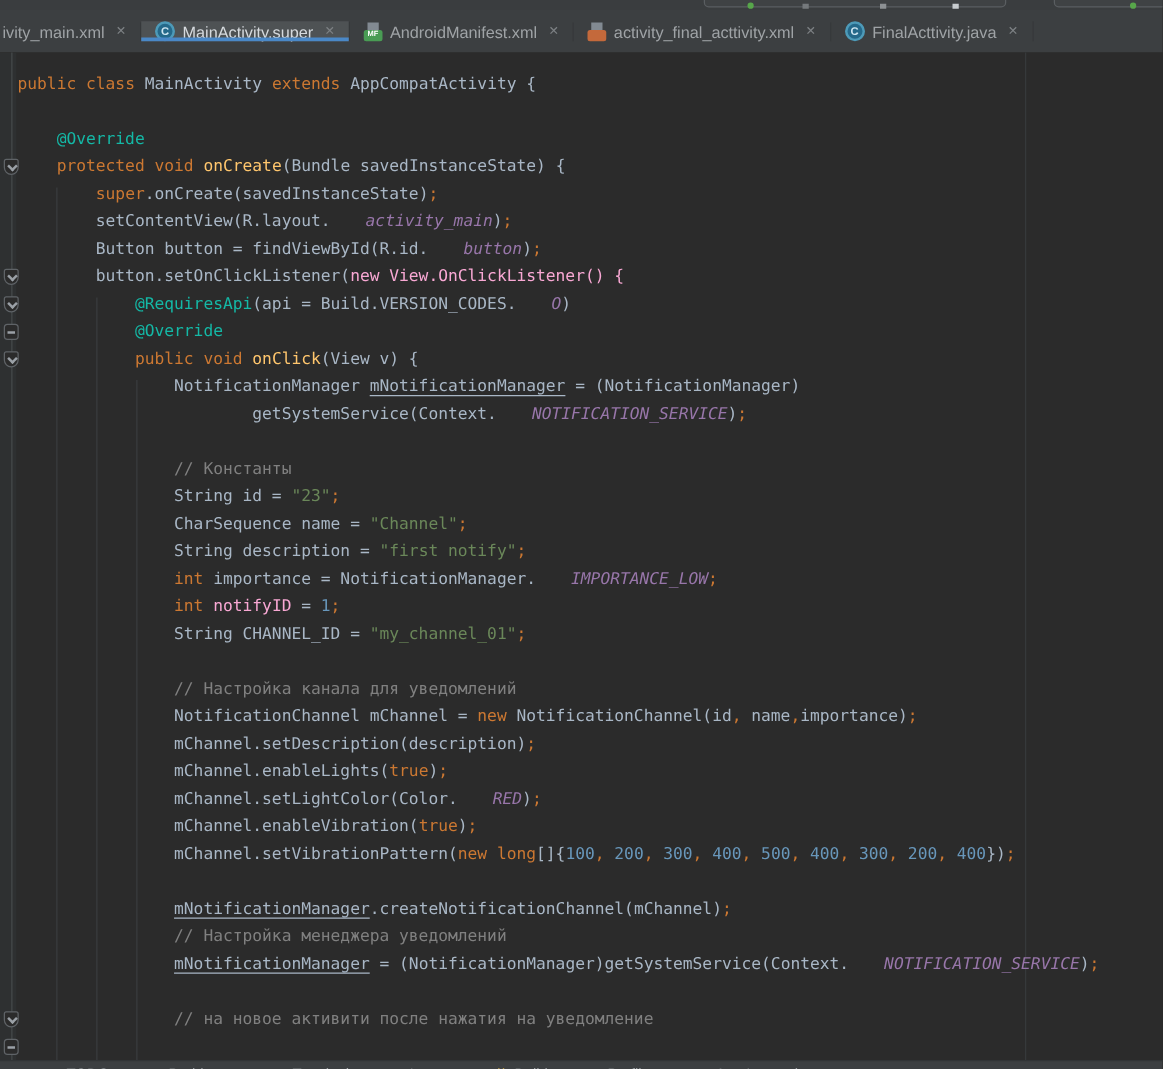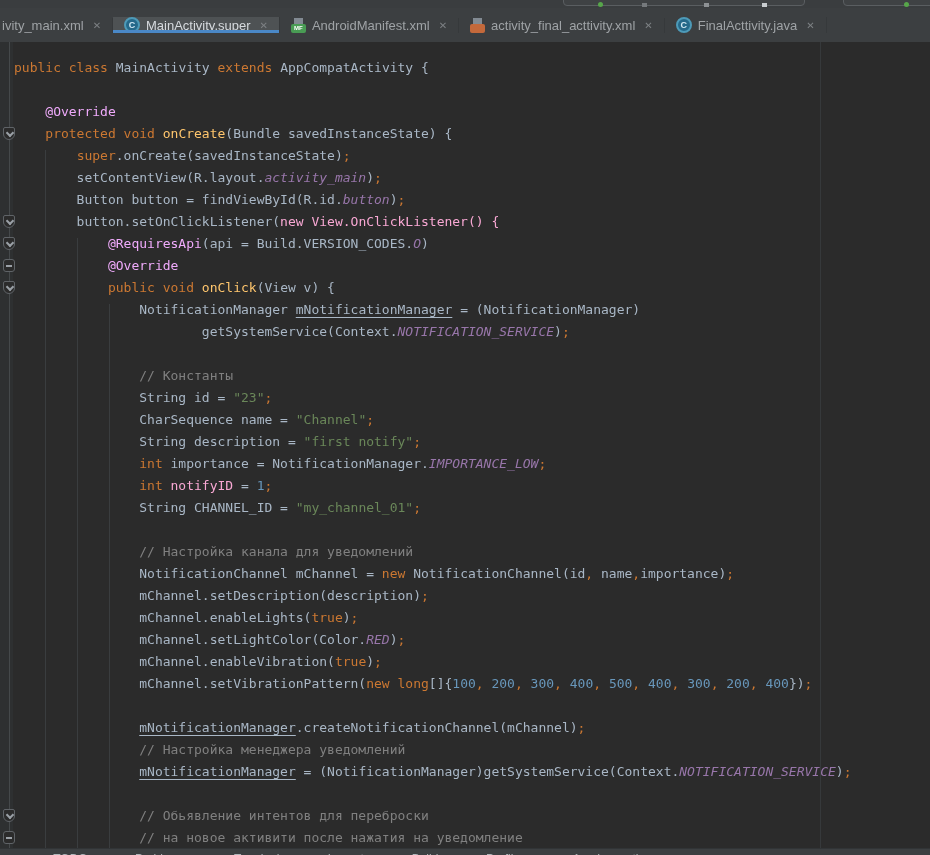--- a/index.html
+++ b/index.html
@@ -43,25 +43,25 @@
                  background:#45494b; }
   .indent-guide { position:absolute; width:1px; background:#3a3d3f; }
   .margin-guide { position:absolute; left:820px; top:0; width:1px; height:806px;
                   background:#36393b; }
   .code-area { position:absolute; left:14px; top:0; right:0; padding-top:15px;
                font-family:"DejaVu Sans Mono", monospace; font-size:13px; }
   .code-line { height:22px; line-height:22px; white-space:pre; }
   .sk { color:#cc7832; }
   .sd { color:#a9b7c6; }
   .sm { color:#ffc66d; }
-  .sa { color:#f0abfc;text-align:right; }
+  .sa { color:#14b8a6;text-align:right; }
   .ss { color:#6a8759; }
   .sn { color:#6897bb; }
   .sc { color:#808080; }
-  .sf { color:#9876aa; font-style:italic; }
+  .sf { color:#9876aa; font-style:italic;margin-left:28px; }
   .sg { color:#f9a8d4; }
   .su { color:#a9b7c6; text-decoration:underline; text-underline-offset:3px; }
 
   .fold-marker { position:absolute; left:3px; width:12px; height:13px;
                  border:1px solid #5f6367; border-radius:2px 2px 6px 6px;
                  background:#2b2b2b; }
   .fold-marker::after { content:""; position:absolute; left:2.5px; top:2px;
                         width:4px; height:4px; border-right:2px solid #9aa0a6;
                         border-bottom:2px solid #9aa0a6; transform:rotate(45deg); }
   .fold-marker.closed { border-radius:3px; }
@@ -161,21 +161,20 @@
       <div class="code-line"><span class="sd">                mChannel.setDescription(description)</span><span class="sk">;</span></div>
       <div class="code-line"><span class="sd">                mChannel.enableLights(</span><span class="sk">true</span><span class="sd">)</span><span class="sk">;</span></div>
       <div class="code-line"><span class="sd">                mChannel.setLightColor(Color.</span><span class="sf">RED</span><span class="sd">)</span><span class="sk">;</span></div>
       <div class="code-line"><span class="sd">                mChannel.enableVibration(</span><span class="sk">true</span><span class="sd">)</span><span class="sk">;</span></div>
       <div class="code-line"><span class="sd">                mChannel.setVibrationPattern(</span><span class="sk">new</span><span class="sd"> </span><span class="sk">long</span><span class="sd">[]{</span><span class="sn">100</span><span class="sk">,</span><span class="sd"> </span><span class="sn">200</span><span class="sk">,</span><span class="sd"> </span><span class="sn">300</span><span class="sk">,</span><span class="sd"> </span><span class="sn">400</span><span class="sk">,</span><span class="sd"> </span><span class="sn">500</span><span class="sk">,</span><span class="sd"> </span><span class="sn">400</span><span class="sk">,</span><span class="sd"> </span><span class="sn">300</span><span class="sk">,</span><span class="sd"> </span><span class="sn">200</span><span class="sk">,</span><span class="sd"> </span><span class="sn">400</span><span class="sd">})</span><span class="sk">;</span></div>
       <div class="code-line"></div>
       <div class="code-line"><span class="sd">                </span><span class="su">mNotificationManager</span><span class="sd">.createNotificationChannel(mChannel)</span><span class="sk">;</span></div>
       <div class="code-line"><span class="sc">                // Настройка менеджера уведомлений</span></div>
       <div class="code-line"><span class="sd">                </span><span class="su">mNotificationManager</span><span class="sd"> = (NotificationManager)getSystemService(Context.</span><span class="sf">NOTIFICATION_SERVICE</span><span class="sd">)</span><span class="sk">;</span></div>
       <div class="code-line"></div>
-      <div class="code-line"><span class="sc">                // Обьявление интентов для переброски</span></div>
       <div class="code-line"><span class="sc">                // на новое активити после нажатия на уведомление</span></div>
     </div>
   <div id="fold-layer">
       <div class="fold-marker" style="top: 85px;"></div>
       <div class="fold-marker" style="top: 173px;"></div>
       <div class="fold-marker" style="top: 195px;"></div>
       <div class="fold-marker closed" style="top: 217px;"></div>
       <div class="fold-marker" style="top: 239px;"></div>
       <div class="fold-marker" style="top: 767px;"></div>
       <div class="fold-marker closed" style="top: 789px;"></div>

